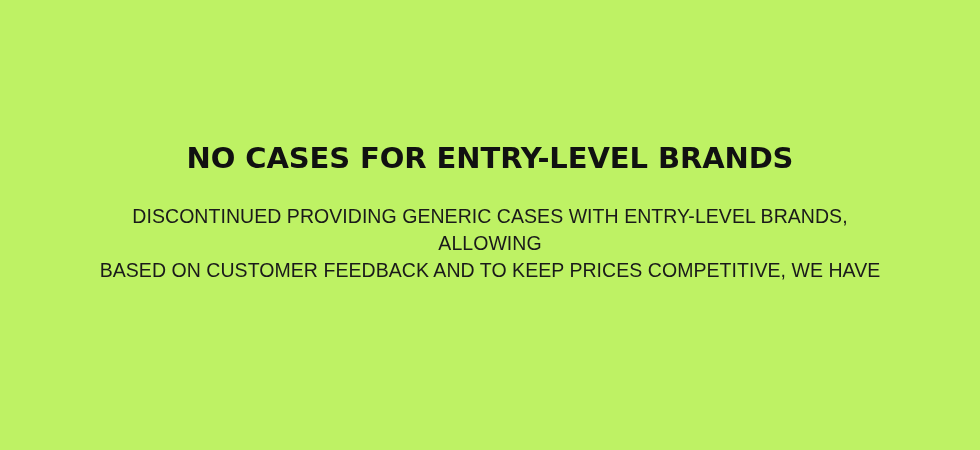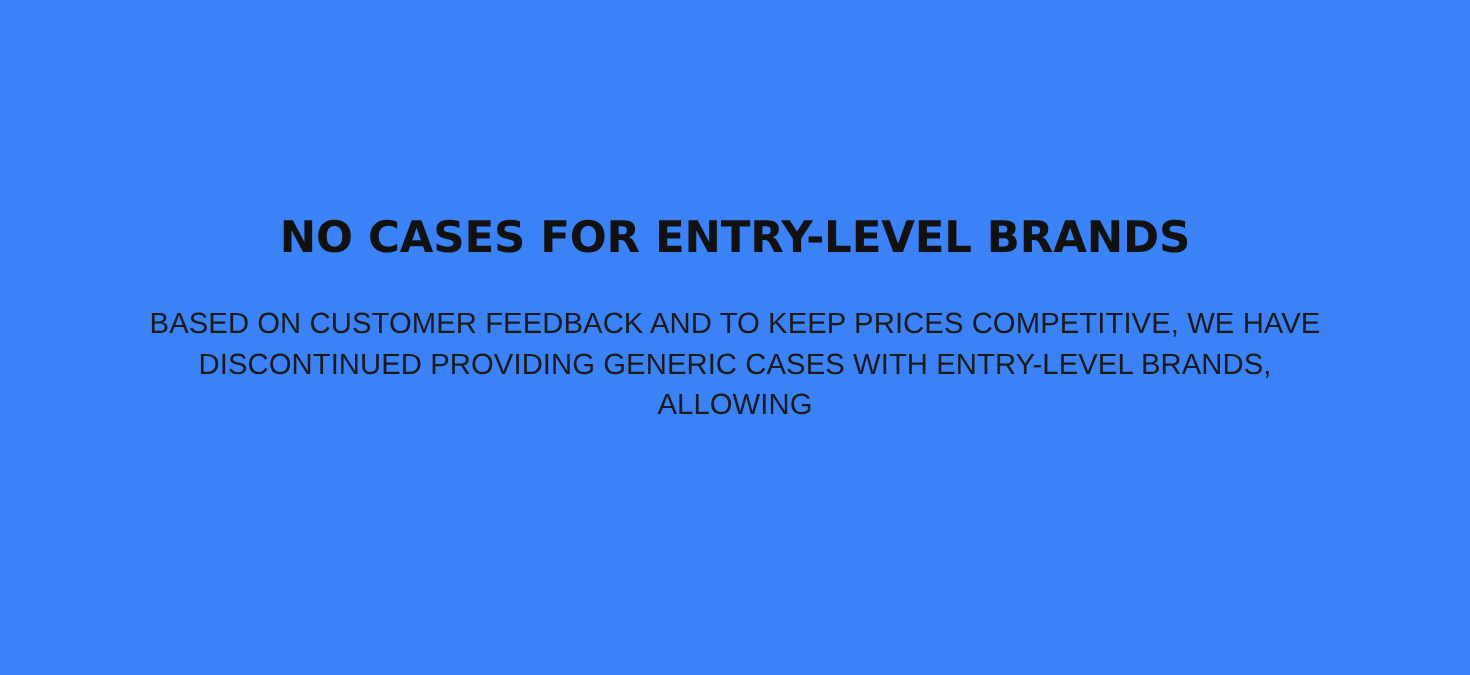--- a/index.html
+++ b/index.html
@@ -13,21 +13,21 @@
     background: #ffffff;
     font-family: "Liberation Sans", sans-serif;
     -webkit-font-smoothing: antialiased;
     overflow: hidden;
   }
 
   .promo-banner {
     box-sizing: border-box;
     width: 980px;
     height: 450px;
-    background: #3b82f6;
+    background: #bef264;
     display: flex;
     flex-direction: column;
     align-items: center;
     justify-content: flex-start;
     padding-top: 141px;
   }
 
   .promo-heading {
     margin: 0;
     padding: 0;
@@ -63,17 +63,17 @@
   }
 </style>
 </head>
 <body>
 
 <div class="promo-banner">
 
   <h1 class="promo-heading">NO CASES FOR ENTRY-LEVEL BRANDS</h1>
 
   <p class="promo-body">
+    <span class="body-line">DISCONTINUED PROVIDING GENERIC CASES WITH ENTRY-LEVEL BRANDS, ALLOWING</span>
     <span class="body-line">BASED ON CUSTOMER FEEDBACK AND TO KEEP PRICES COMPETITIVE, WE HAVE</span>
-    <span class="body-line">DISCONTINUED PROVIDING GENERIC CASES WITH ENTRY-LEVEL BRANDS, ALLOWING</span>
   </p>
 
 </div>
 
 </body></html>

